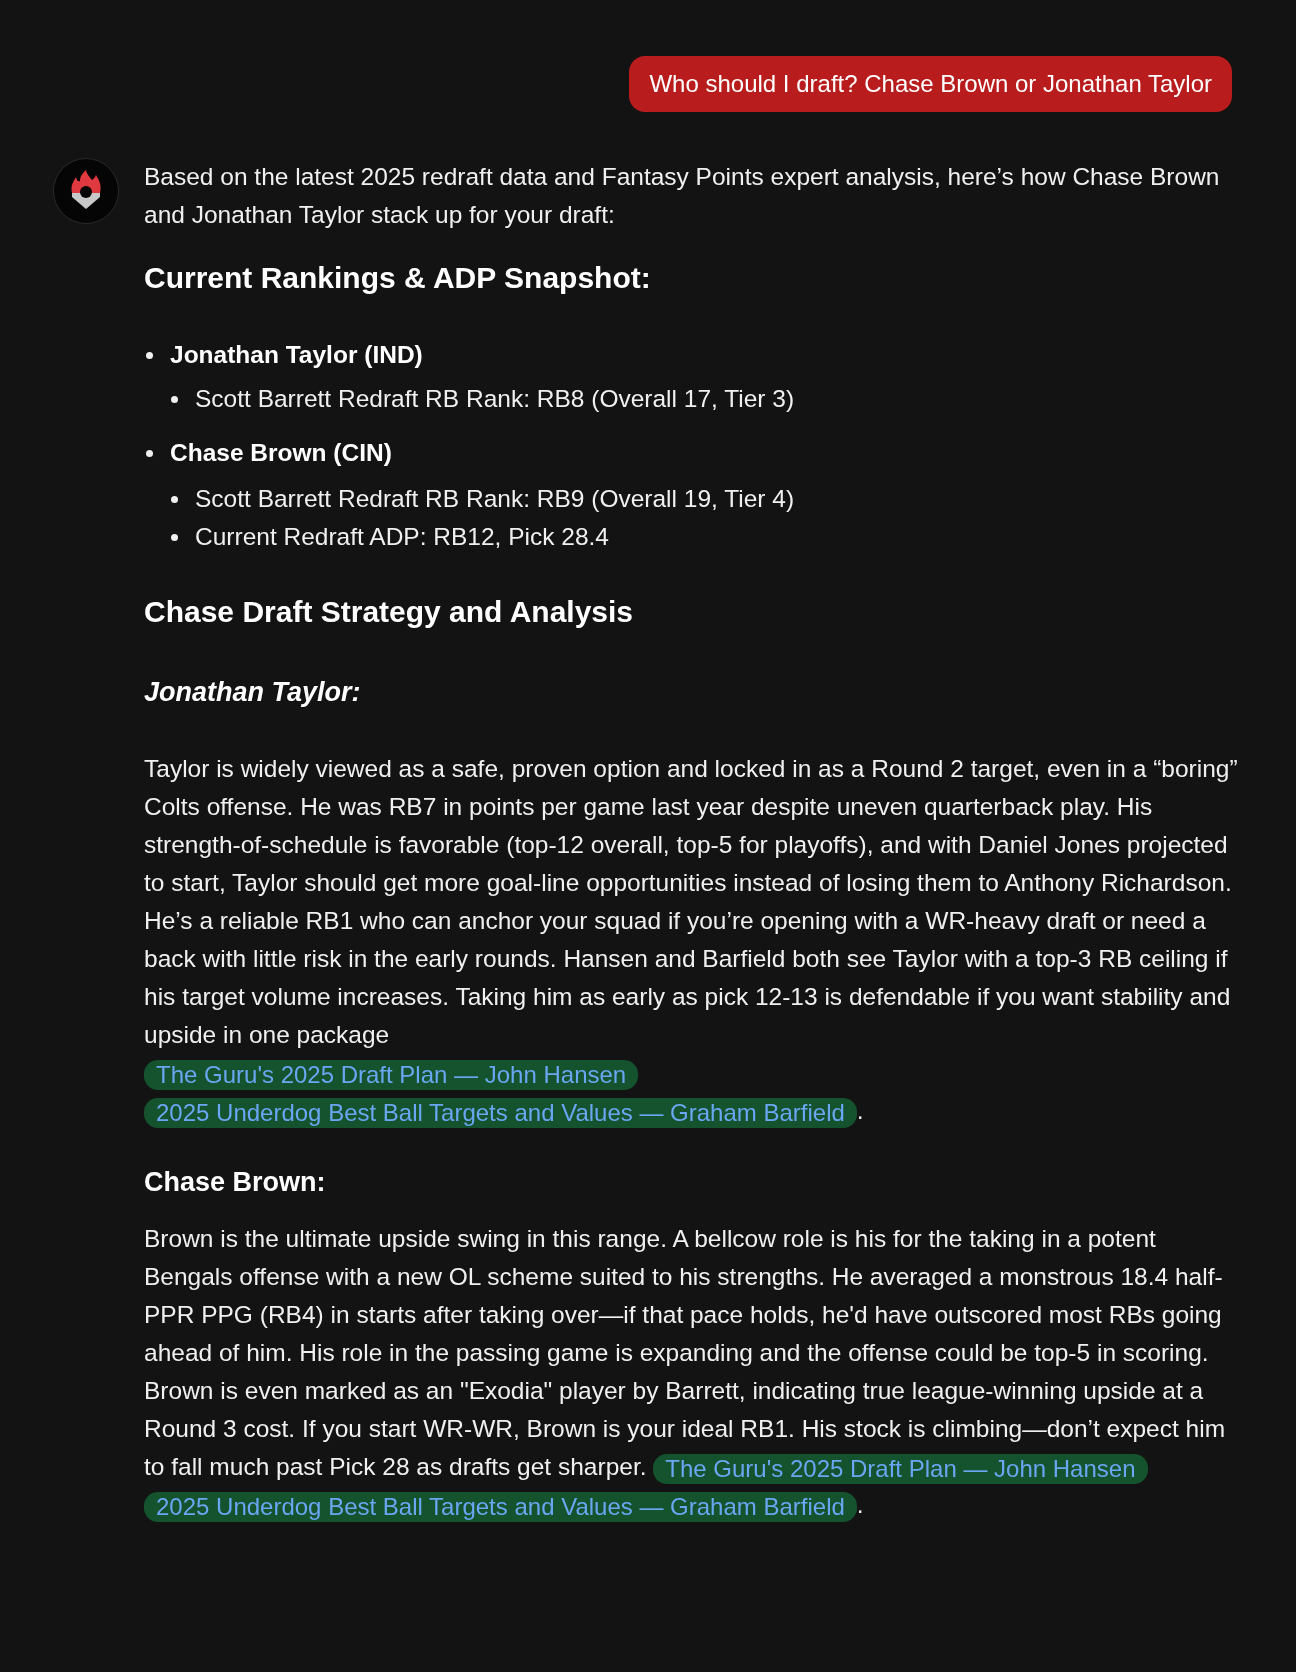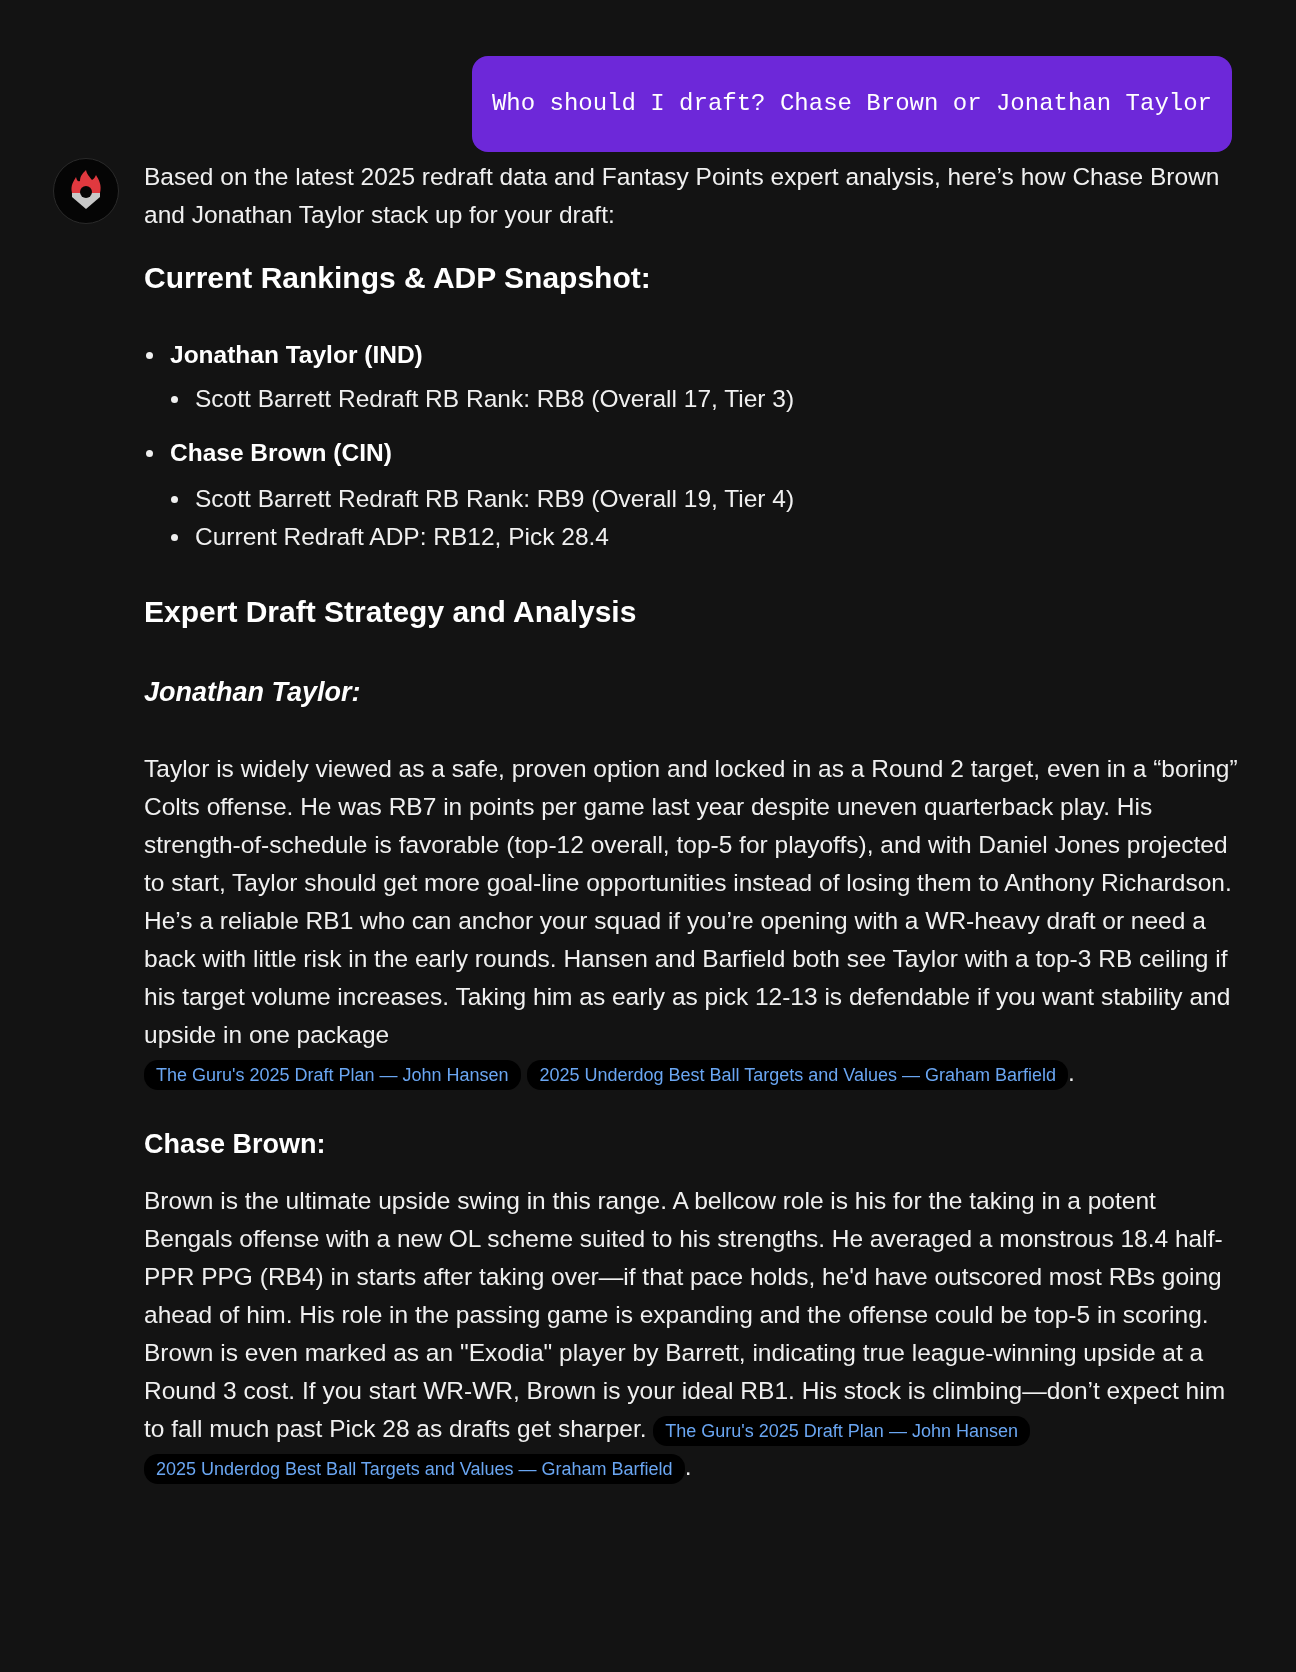--- a/index.html
+++ b/index.html
@@ -4,25 +4,24 @@
 <style>
   html, body { margin: 0; padding: 0; }
   body {
     width: 1296px; height: 1672px; overflow: hidden;
     background: #131313; color: #f2f2f2;
     font-family: "Liberation Sans", "DejaVu Sans", sans-serif;
     position: relative;
   }
   .user-row { position: absolute; top: 56px; right: 64px; }
   .user-bubble {
-    background: #6d28d9; color: #ffffff;
+    background: #b91c1c; color: #ffffff;
     font-size: 24px; line-height: 32px;
-    padding: 32px 20px; border-radius: 16px;
+    padding: 12px 20px; border-radius: 16px;
     white-space: nowrap;
-    font-family: Liberation Mono, monospace;
   }
   .avatar {
     position: absolute; left: 53px; top: 158px;
     width: 66px; height: 66px; border-radius: 50%;
     background: #050505; border: 1px solid #2a2a2a;
     box-sizing: border-box;
     display: flex; align-items: center; justify-content: center;
   }
   .response {
     position: absolute; left: 144px; top: 158px; width: 1096px;
@@ -46,22 +45,22 @@
   }
   .player-name { font-weight: bold; color: #ffffff; }
   ul.inner { list-style: none; margin: 0; padding: 0; }
   ul.inner > li { position: relative; padding-left: 25px; }
   ul.inner > li::before {
     content: ""; position: absolute; left: 1px; top: 16px;
     width: 7px; height: 7px; border-radius: 50%; background: #f0f0f0;
   }
   .chip {
     display: inline-block;
-    background: #000000; color: #6aa6f2;
-    font-size: 18px; line-height: 22px;
+    background: #14532d; color: #6aa6f2;
+    font-size: 24px; line-height: 22px;
     padding: 4px 12px; border-radius: 14px;
     vertical-align: middle; white-space: nowrap;
   }
   .chip-row { line-height: 38px; }
 </style>
 </head>
 <body>
 
 <div class="user-row">
   <div class="user-bubble">Who should I draft? Chase Brown or Jonathan Taylor</div>
@@ -92,21 +91,21 @@
     </li>
     <li style="margin-top:16px;">
       <span class="player-name">Chase Brown (CIN)</span>
       <ul class="inner" style="margin-top:8px;">
         <li>Scott Barrett Redraft RB Rank: RB9 (Overall 19, Tier 4)</li>
         <li style="">Current Redraft ADP: RB12, Pick 28.4</li>
       </ul>
     </li>
   </ul>
 
-  <h3 class="section" style="margin-top:36px;">Expert Draft Strategy and Analysis</h3>
+  <h3 class="section" style="margin-top:36px;">Chase Draft Strategy and Analysis</h3>
 
   <h4 class="sub" style="margin-top:42px;font-style:italic;">Jonathan Taylor:</h4>
 
   <p style="margin-top:40px;">
     <span>Taylor is widely viewed as a safe, proven option and locked in as a Round 2 target, even in a “boring” Colts offense. He was RB7 in points per game last year despite uneven quarterback play. His strength-of-schedule is favorable (top-12 overall, top-5 for playoffs), and with Daniel Jones projected to start, Taylor should get more goal-line opportunities instead of losing them to Anthony Richardson. He’s a reliable RB1 who can anchor your squad if you’re opening with a WR-heavy draft or need a back with little risk in the early rounds. Hansen and Barfield both see Taylor with a top-3 RB ceiling if his target volume increases. Taking him as early as pick 12-13 is defendable if you want stability and upside in one package</span><br>
     <span class="chip-row">
       <span class="chip">The Guru's 2025 Draft Plan — John Hansen</span>
       <span class="chip">2025 Underdog Best Ball Targets and Values — Graham Barfield</span><span>.</span>
     </span>
   </p>

